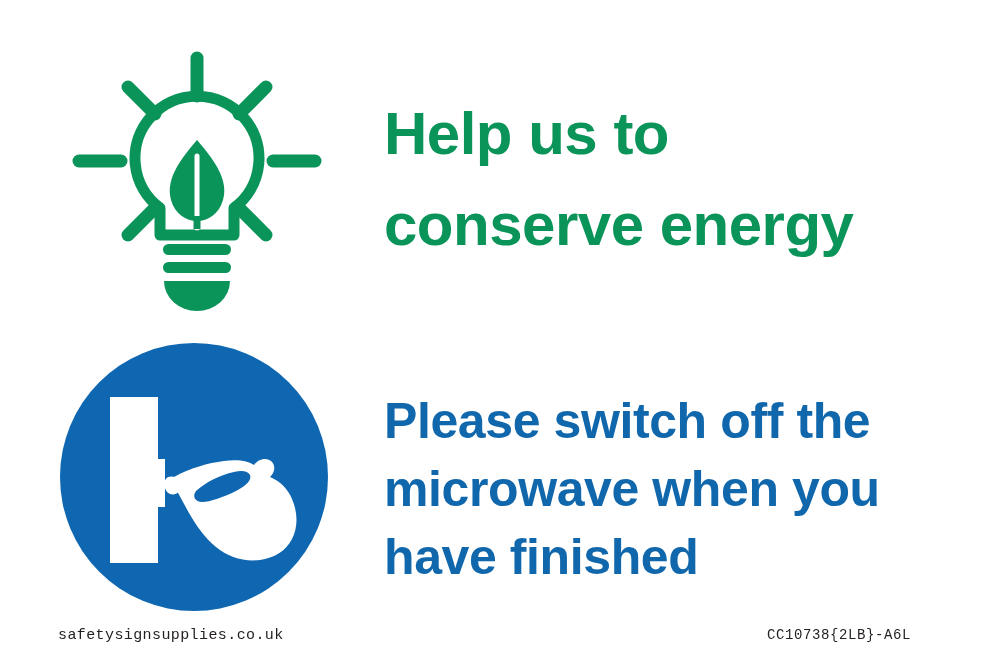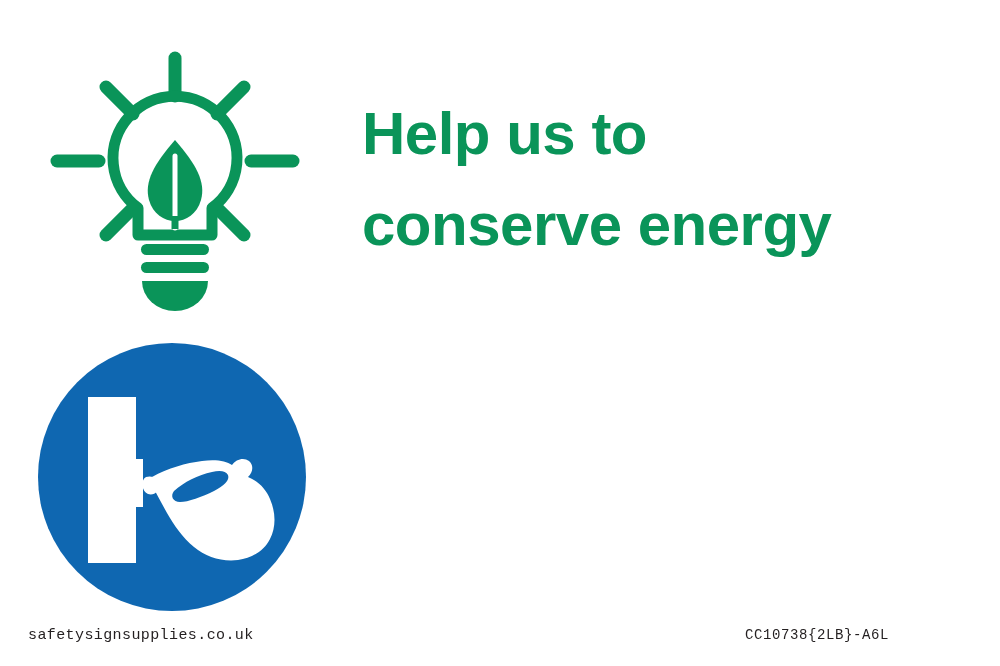--- a/index.html
+++ b/index.html
@@ -10,20 +10,21 @@
   }
   body {
     font-family: "Liberation Sans", sans-serif;
   }
   .sign {
     position: relative;
     width: 907px;
     height: 666px;
     background: #ffffff;
     overflow: hidden;
+    margin-left: 22px;
   }
 
   
   .row-bulb-icon {
     position: absolute;
     left: 20px;
     top: 30px;
     width: 320px;
     height: 290px;
   }
@@ -61,21 +62,21 @@
     font-family: "Liberation Sans", sans-serif;
     font-weight: bold;
     font-size: 50px;
     line-height: 1.36;
     letter-spacing: -0.4px;
   }
 
   
   .footer-site {
     position: absolute;
-    left: 28px;
+    left: 36px;
     top: 627px;
     color: #231f20;
     font-family: "Liberation Mono", monospace;
     font-size: 15px;
     letter-spacing: 0.4px;
   }
   .footer-code {
     position: absolute;
     right: 18px;
     top: 627px;
@@ -167,17 +168,22 @@
 
       <path d="M 138 150
                C 148 141 162 134 176 131
                C 184 129 190 130 192 134
                C 194 139 188 145 178 150
                C 166 156 152 161 144 161
                C 137 161 134 155 138 150 Z" fill="#0f67b1"></path>
     </svg>
   </div>
 
+  <div class="headline-blue">
+    <div>Please switch off the</div>
+    <div>microwave when you</div>
+    <div>have finished</div>
+  </div>
 
   <div class="footer-site">safetysignsupplies.co.uk</div>
   <div class="footer-code">CC10738{2LB}-A6L</div>
 
 </div>
 
 </body></html>

